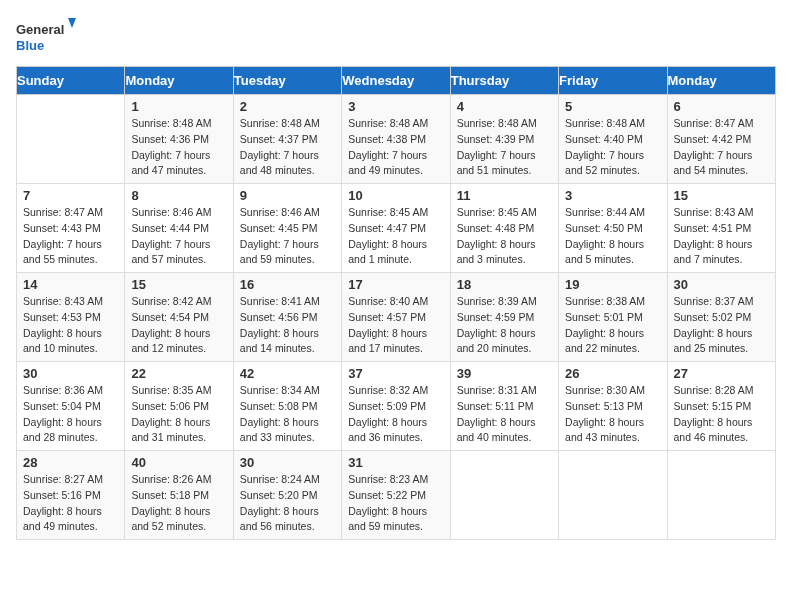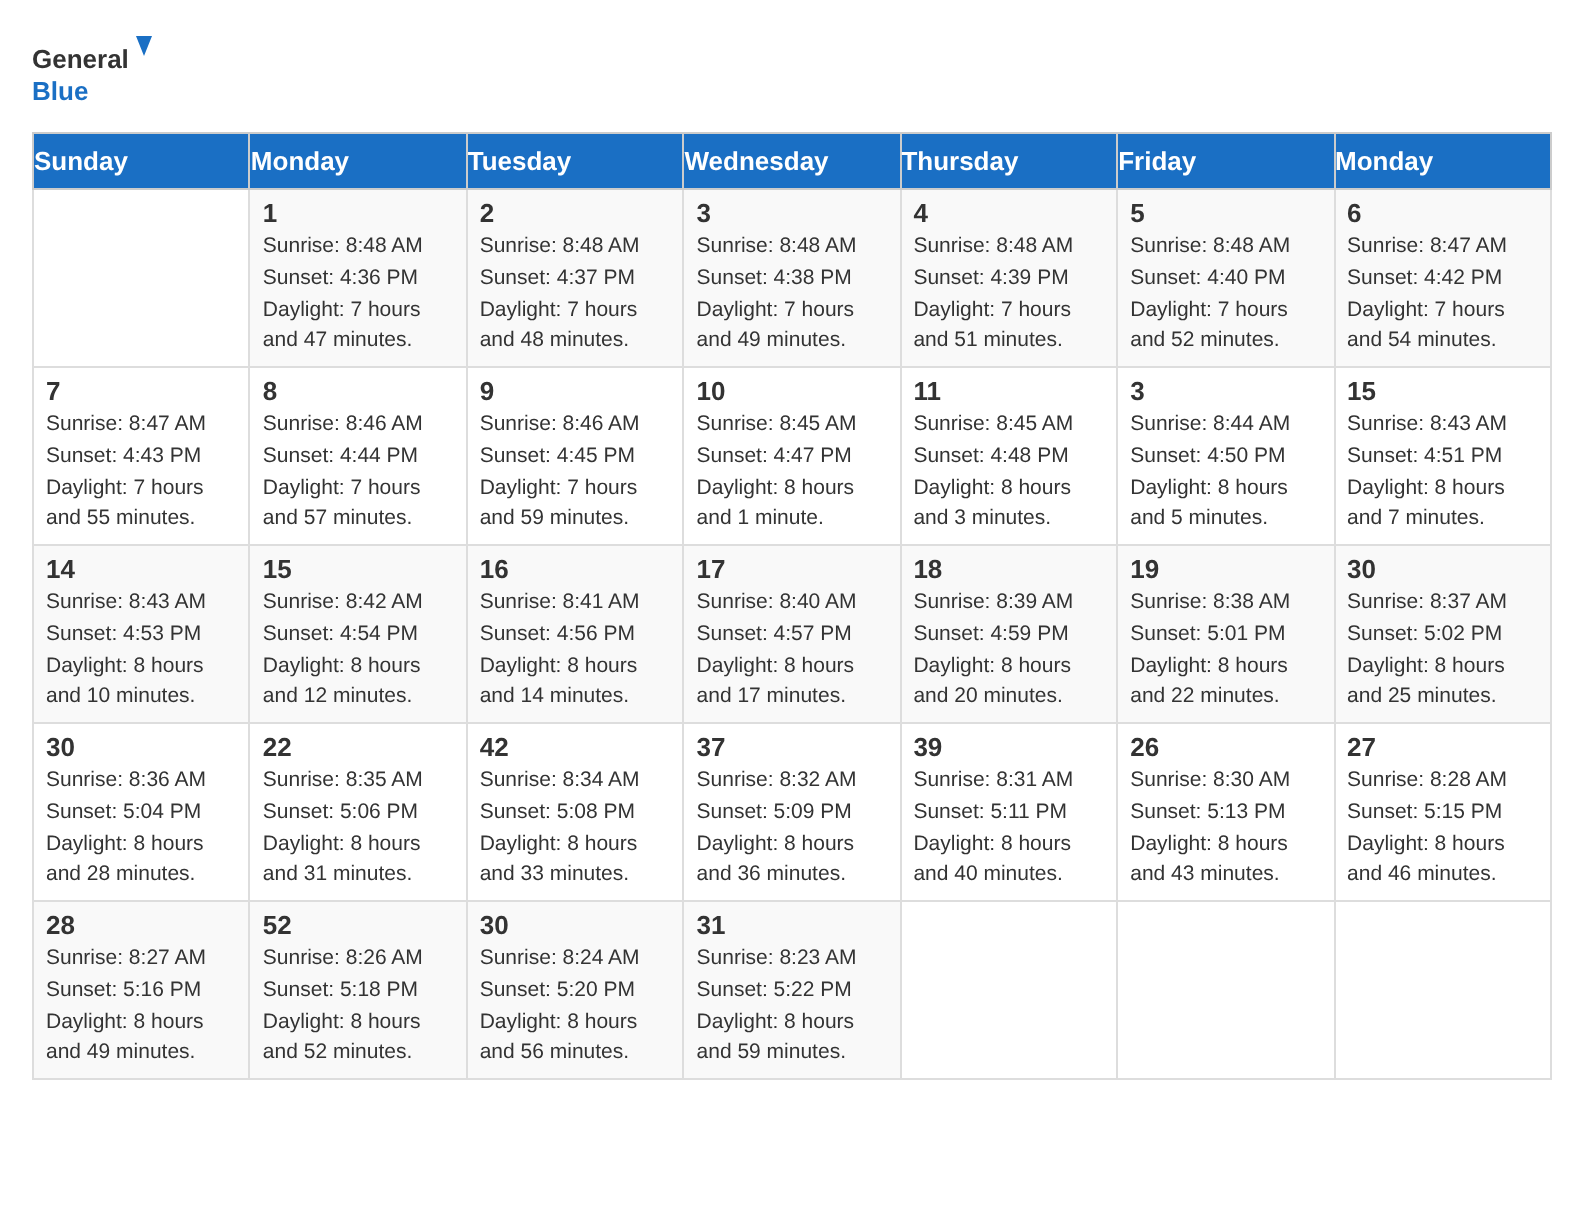--- a/index.html
+++ b/index.html
@@ -221,21 +221,21 @@
           <span class="day-number">27</span>
           <div class="cell-info">Sunrise: 8:28 AM<br>Sunset: 5:15 PM<br>Daylight: 8 hours<br>and 46 minutes.</div>
         </td>
       </tr>
       <tr>
         <td>
           <span class="day-number">28</span>
           <div class="cell-info">Sunrise: 8:27 AM<br>Sunset: 5:16 PM<br>Daylight: 8 hours<br>and 49 minutes.</div>
         </td>
         <td>
-          <span class="day-number">52</span>
+          <span class="day-number">40</span>
           <div class="cell-info">Sunrise: 8:26 AM<br>Sunset: 5:18 PM<br>Daylight: 8 hours<br>and 52 minutes.</div>
         </td>
         <td>
           <span class="day-number">30</span>
           <div class="cell-info">Sunrise: 8:24 AM<br>Sunset: 5:20 PM<br>Daylight: 8 hours<br>and 56 minutes.</div>
         </td>
         <td>
           <span class="day-number">31</span>
           <div class="cell-info">Sunrise: 8:23 AM<br>Sunset: 5:22 PM<br>Daylight: 8 hours<br>and 59 minutes.</div>
         </td>

